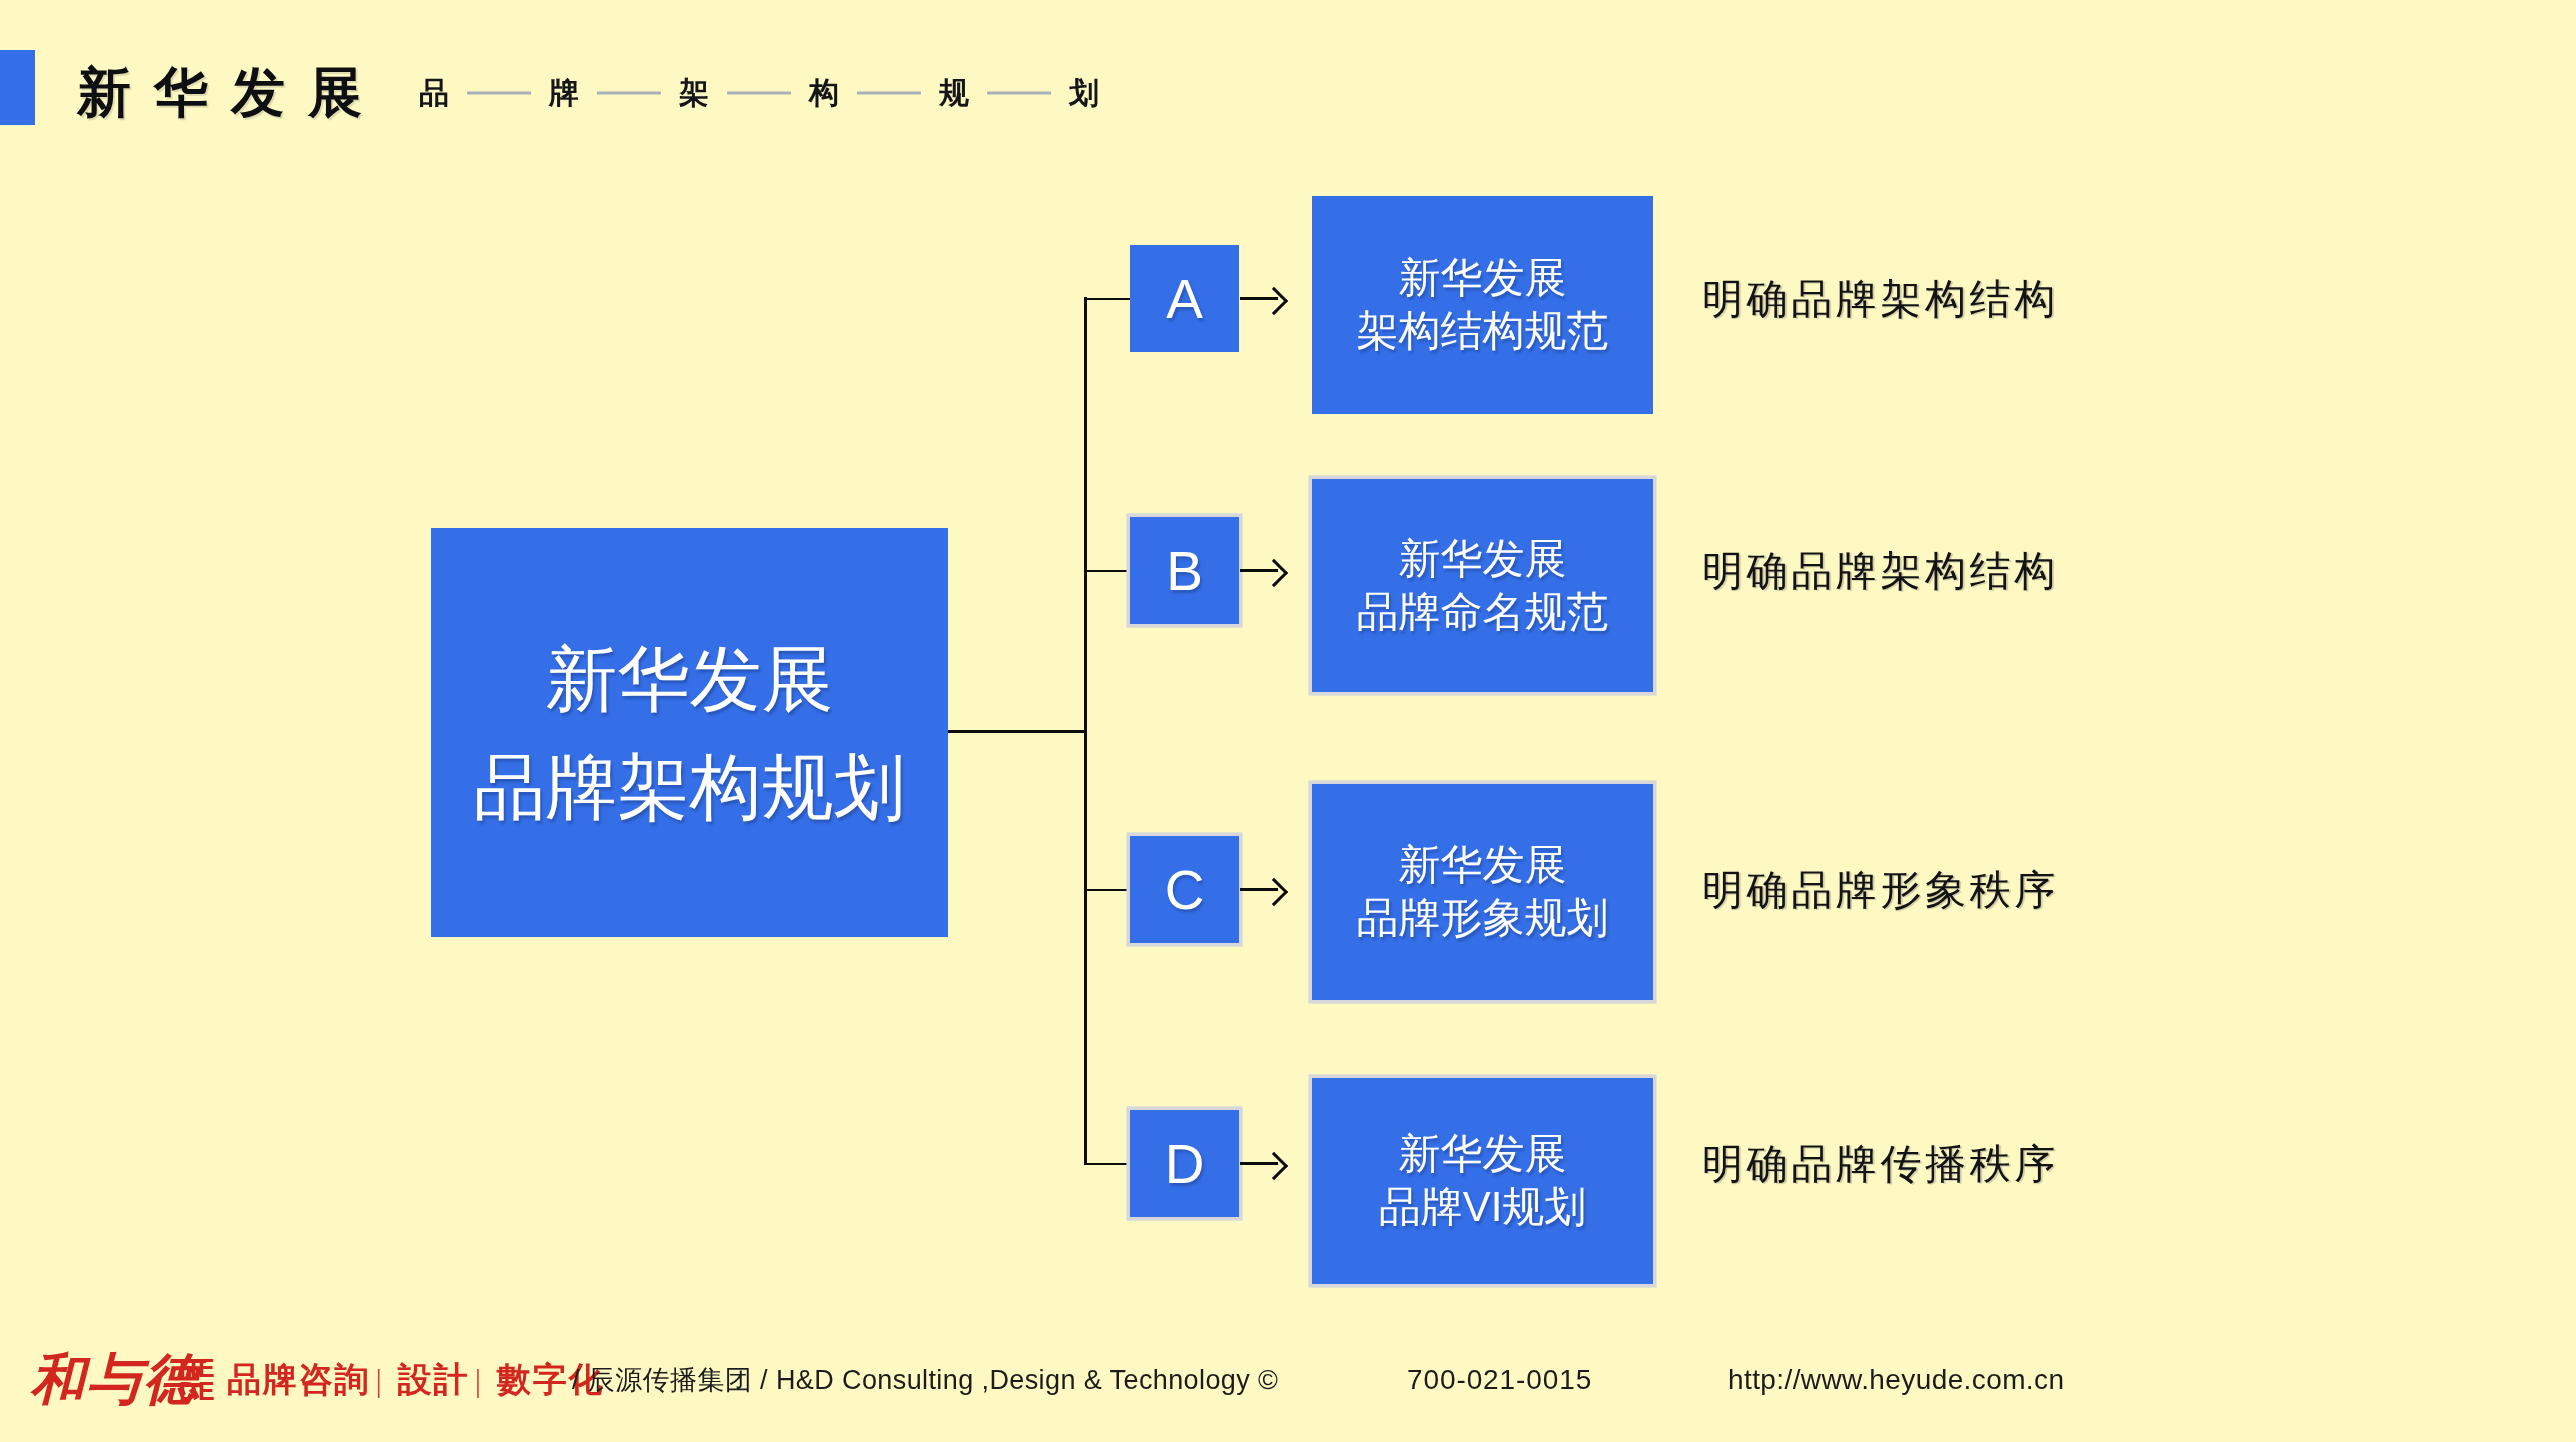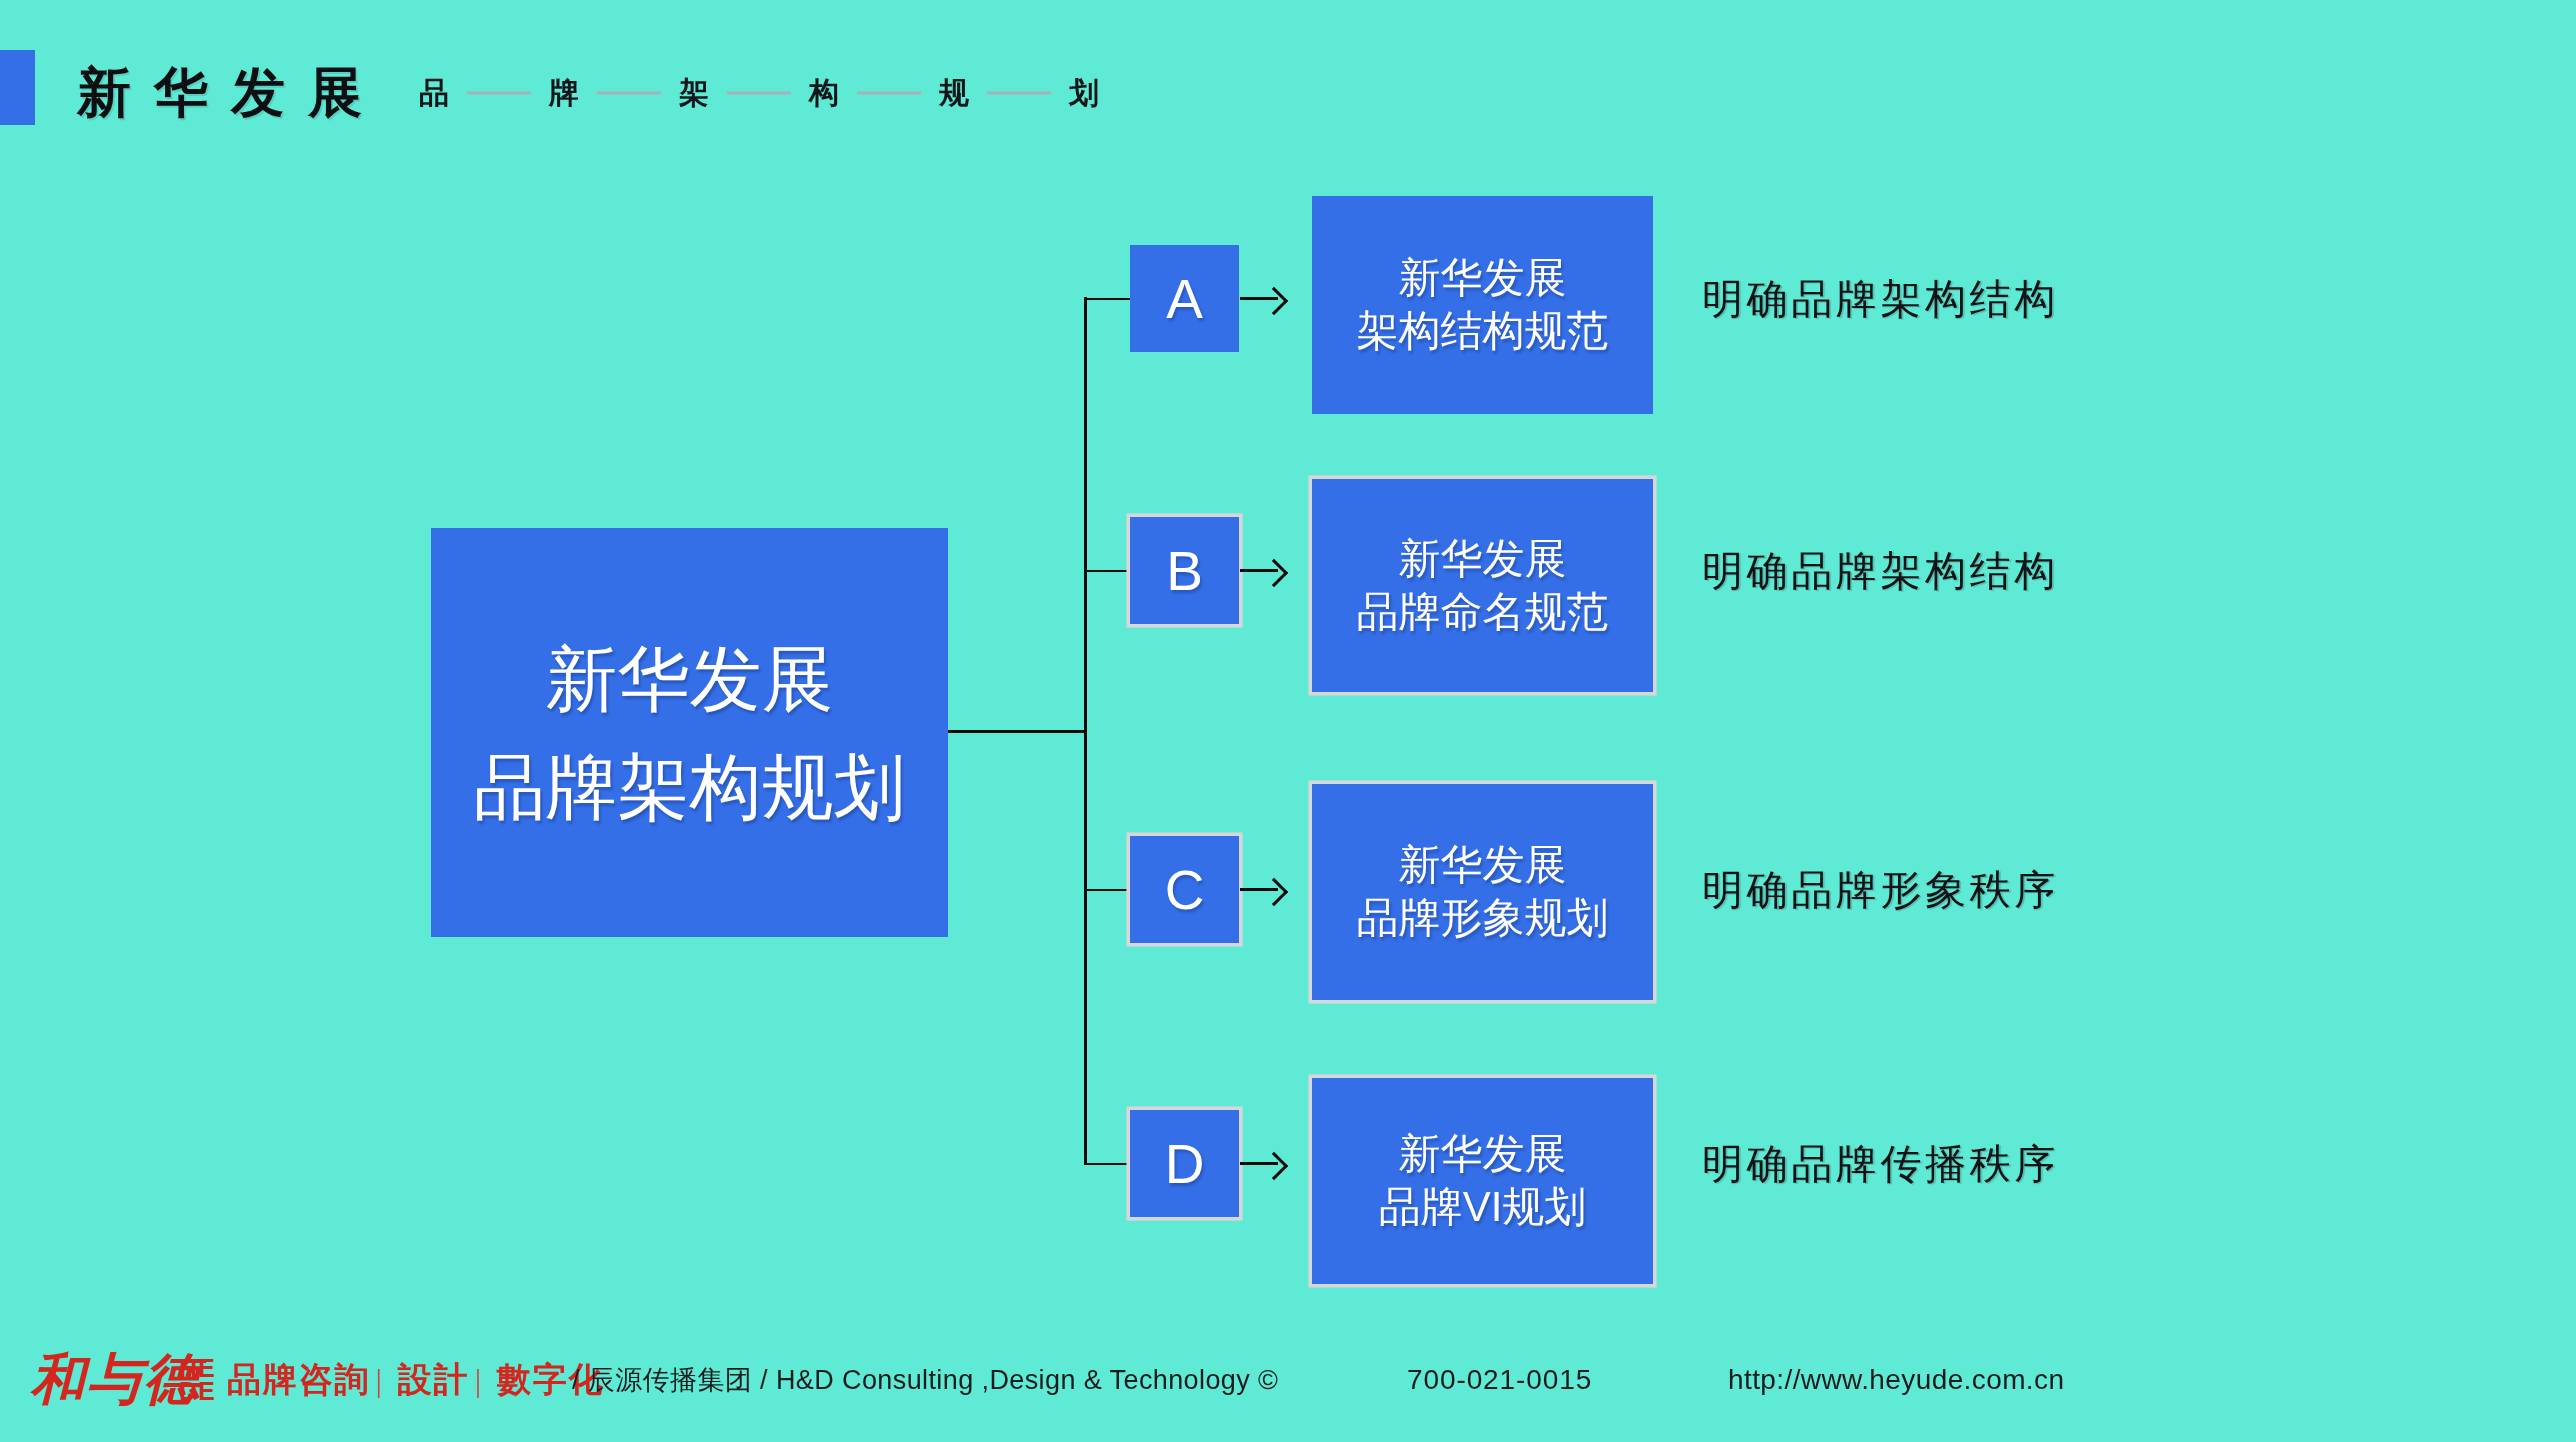--- a/index.html
+++ b/index.html
@@ -1,19 +1,19 @@
 <!DOCTYPE html>
 <html style="font-size:14.3px"><head>
 <meta charset="utf-8">
 <style>
   html,body{margin:0;padding:0;background:#e8ebf2;}
   .stage{
     position:relative;
     width:2576px;height:1443px;
-    background:#5eead4;
+    background:#fef9c3;
     overflow:hidden;
     font-family:"Liberation Sans","DejaVu Sans",sans-serif;
   }
   
   .accent-bar{
     position:absolute;left:0;top:50px;width:35px;height:75px;
     background:#346fe8;
   }
   .page-title{
     position:absolute;left:77px;top:57px;

